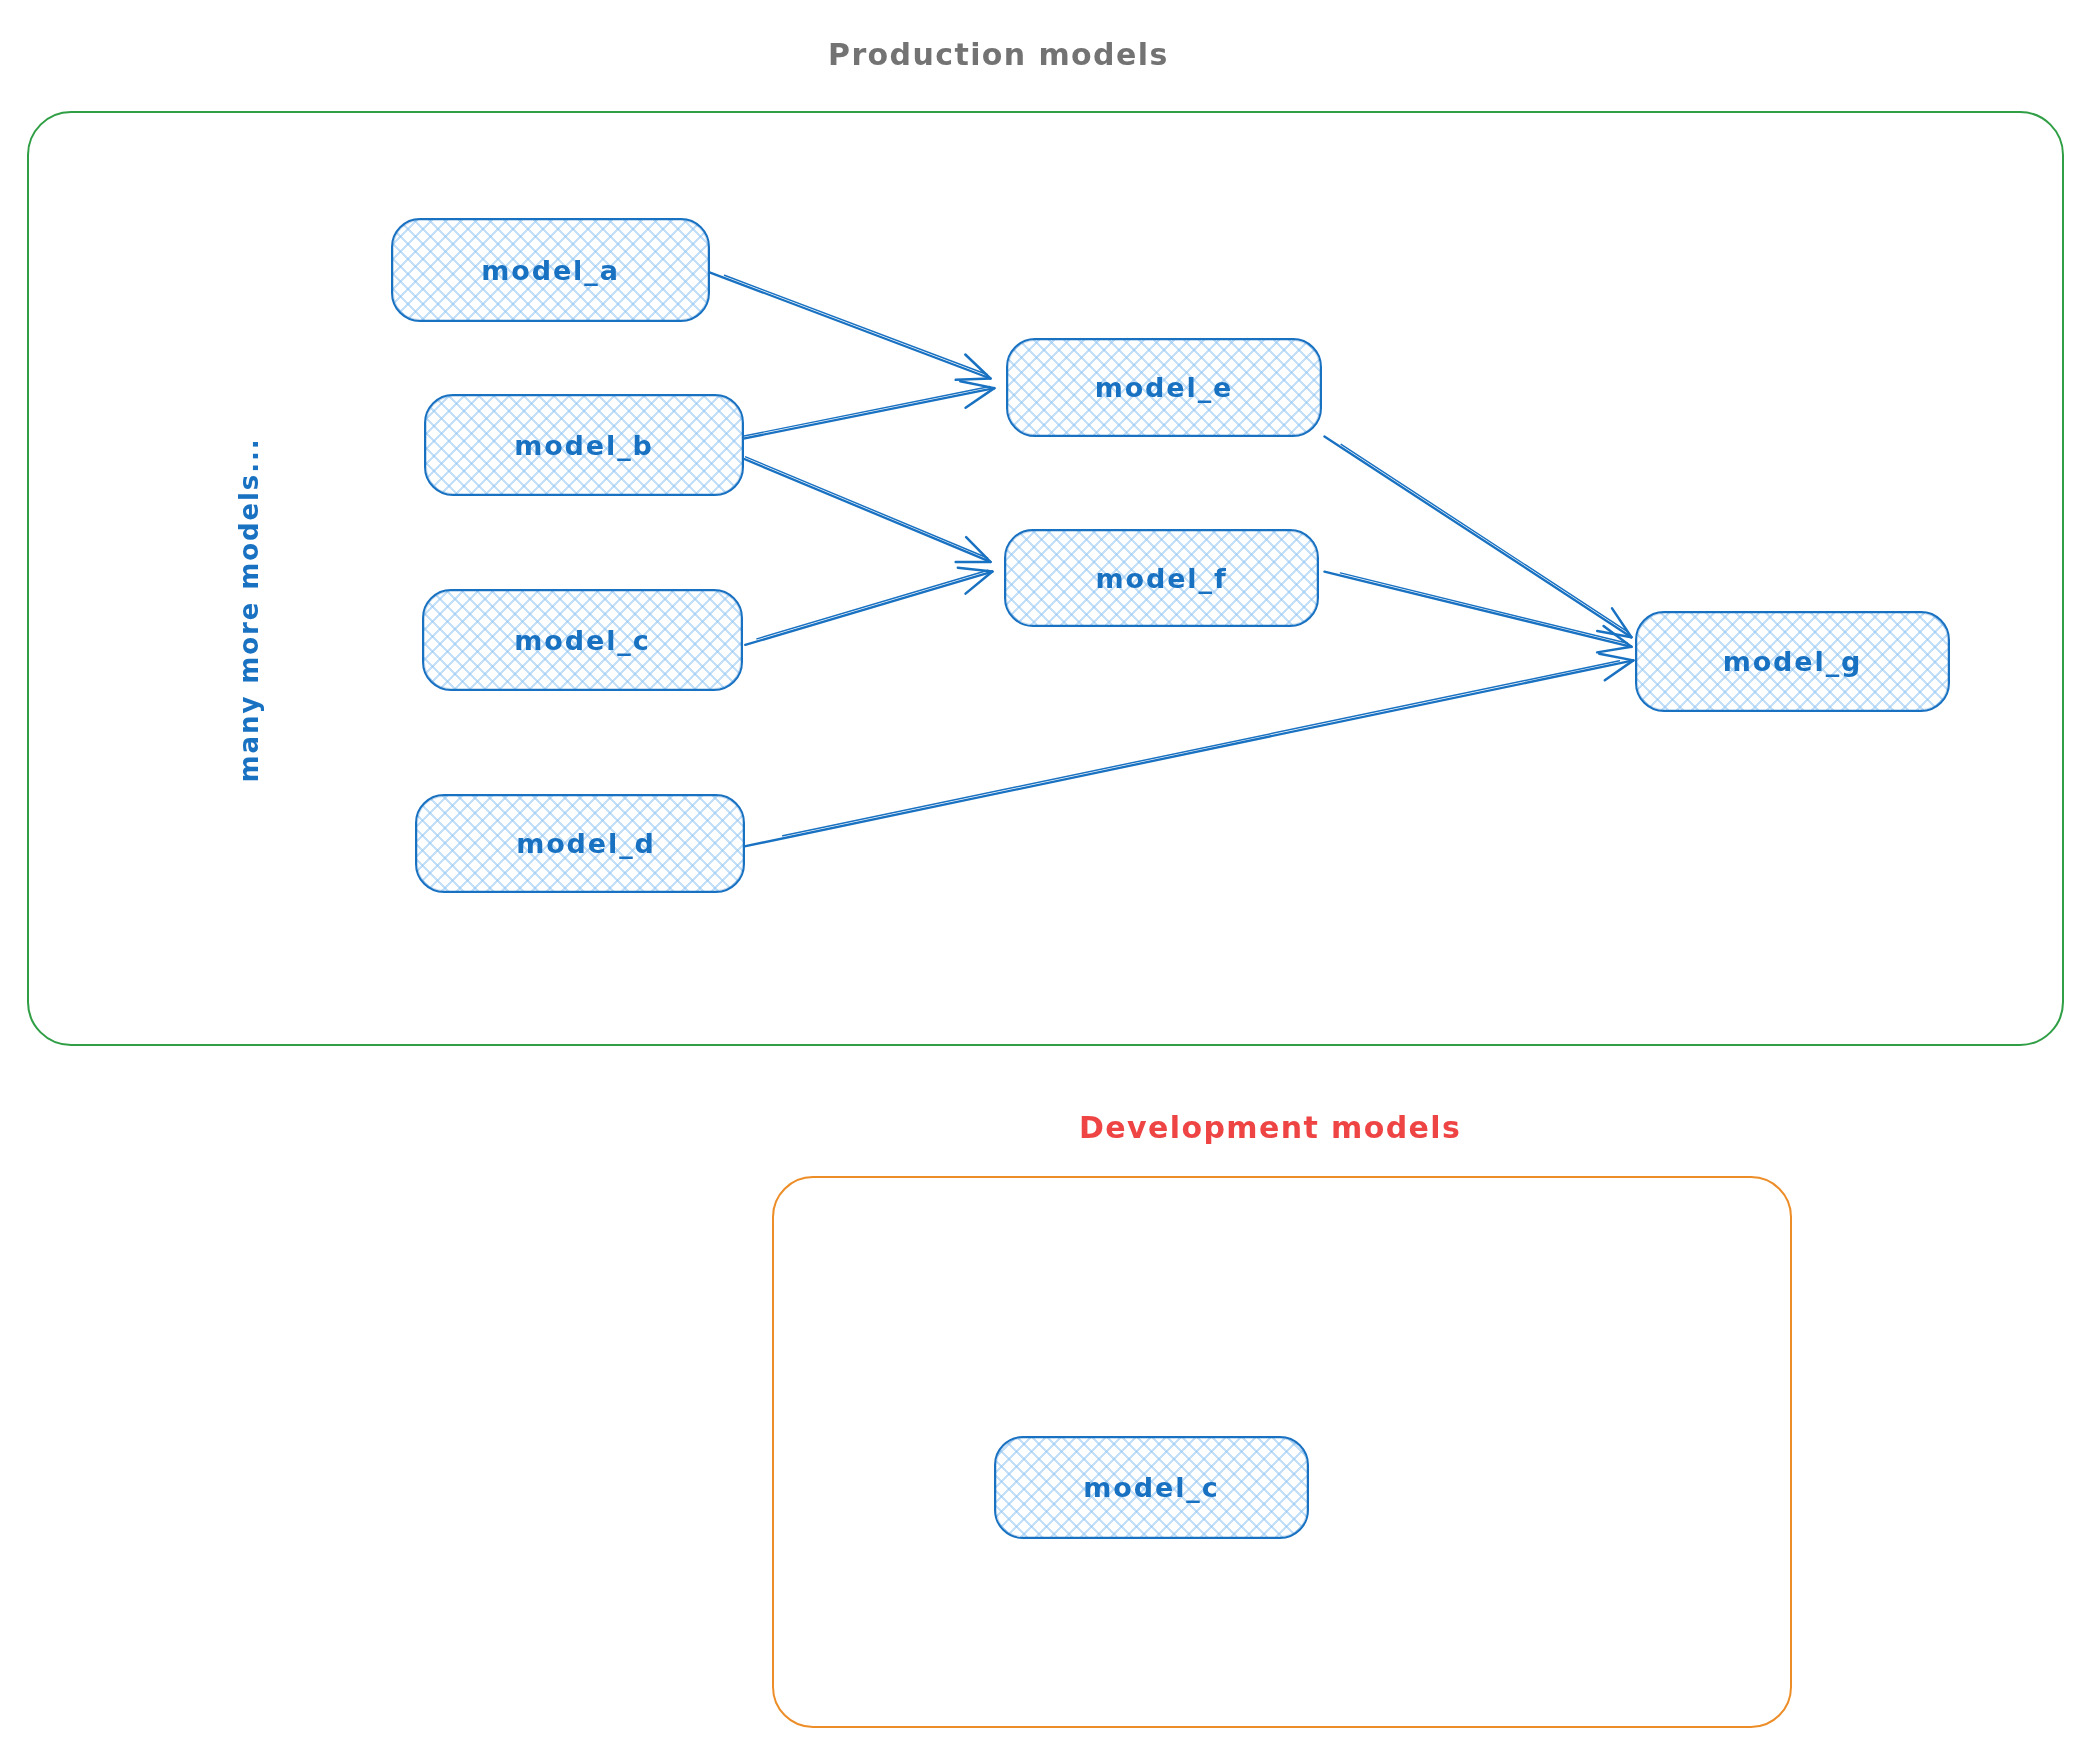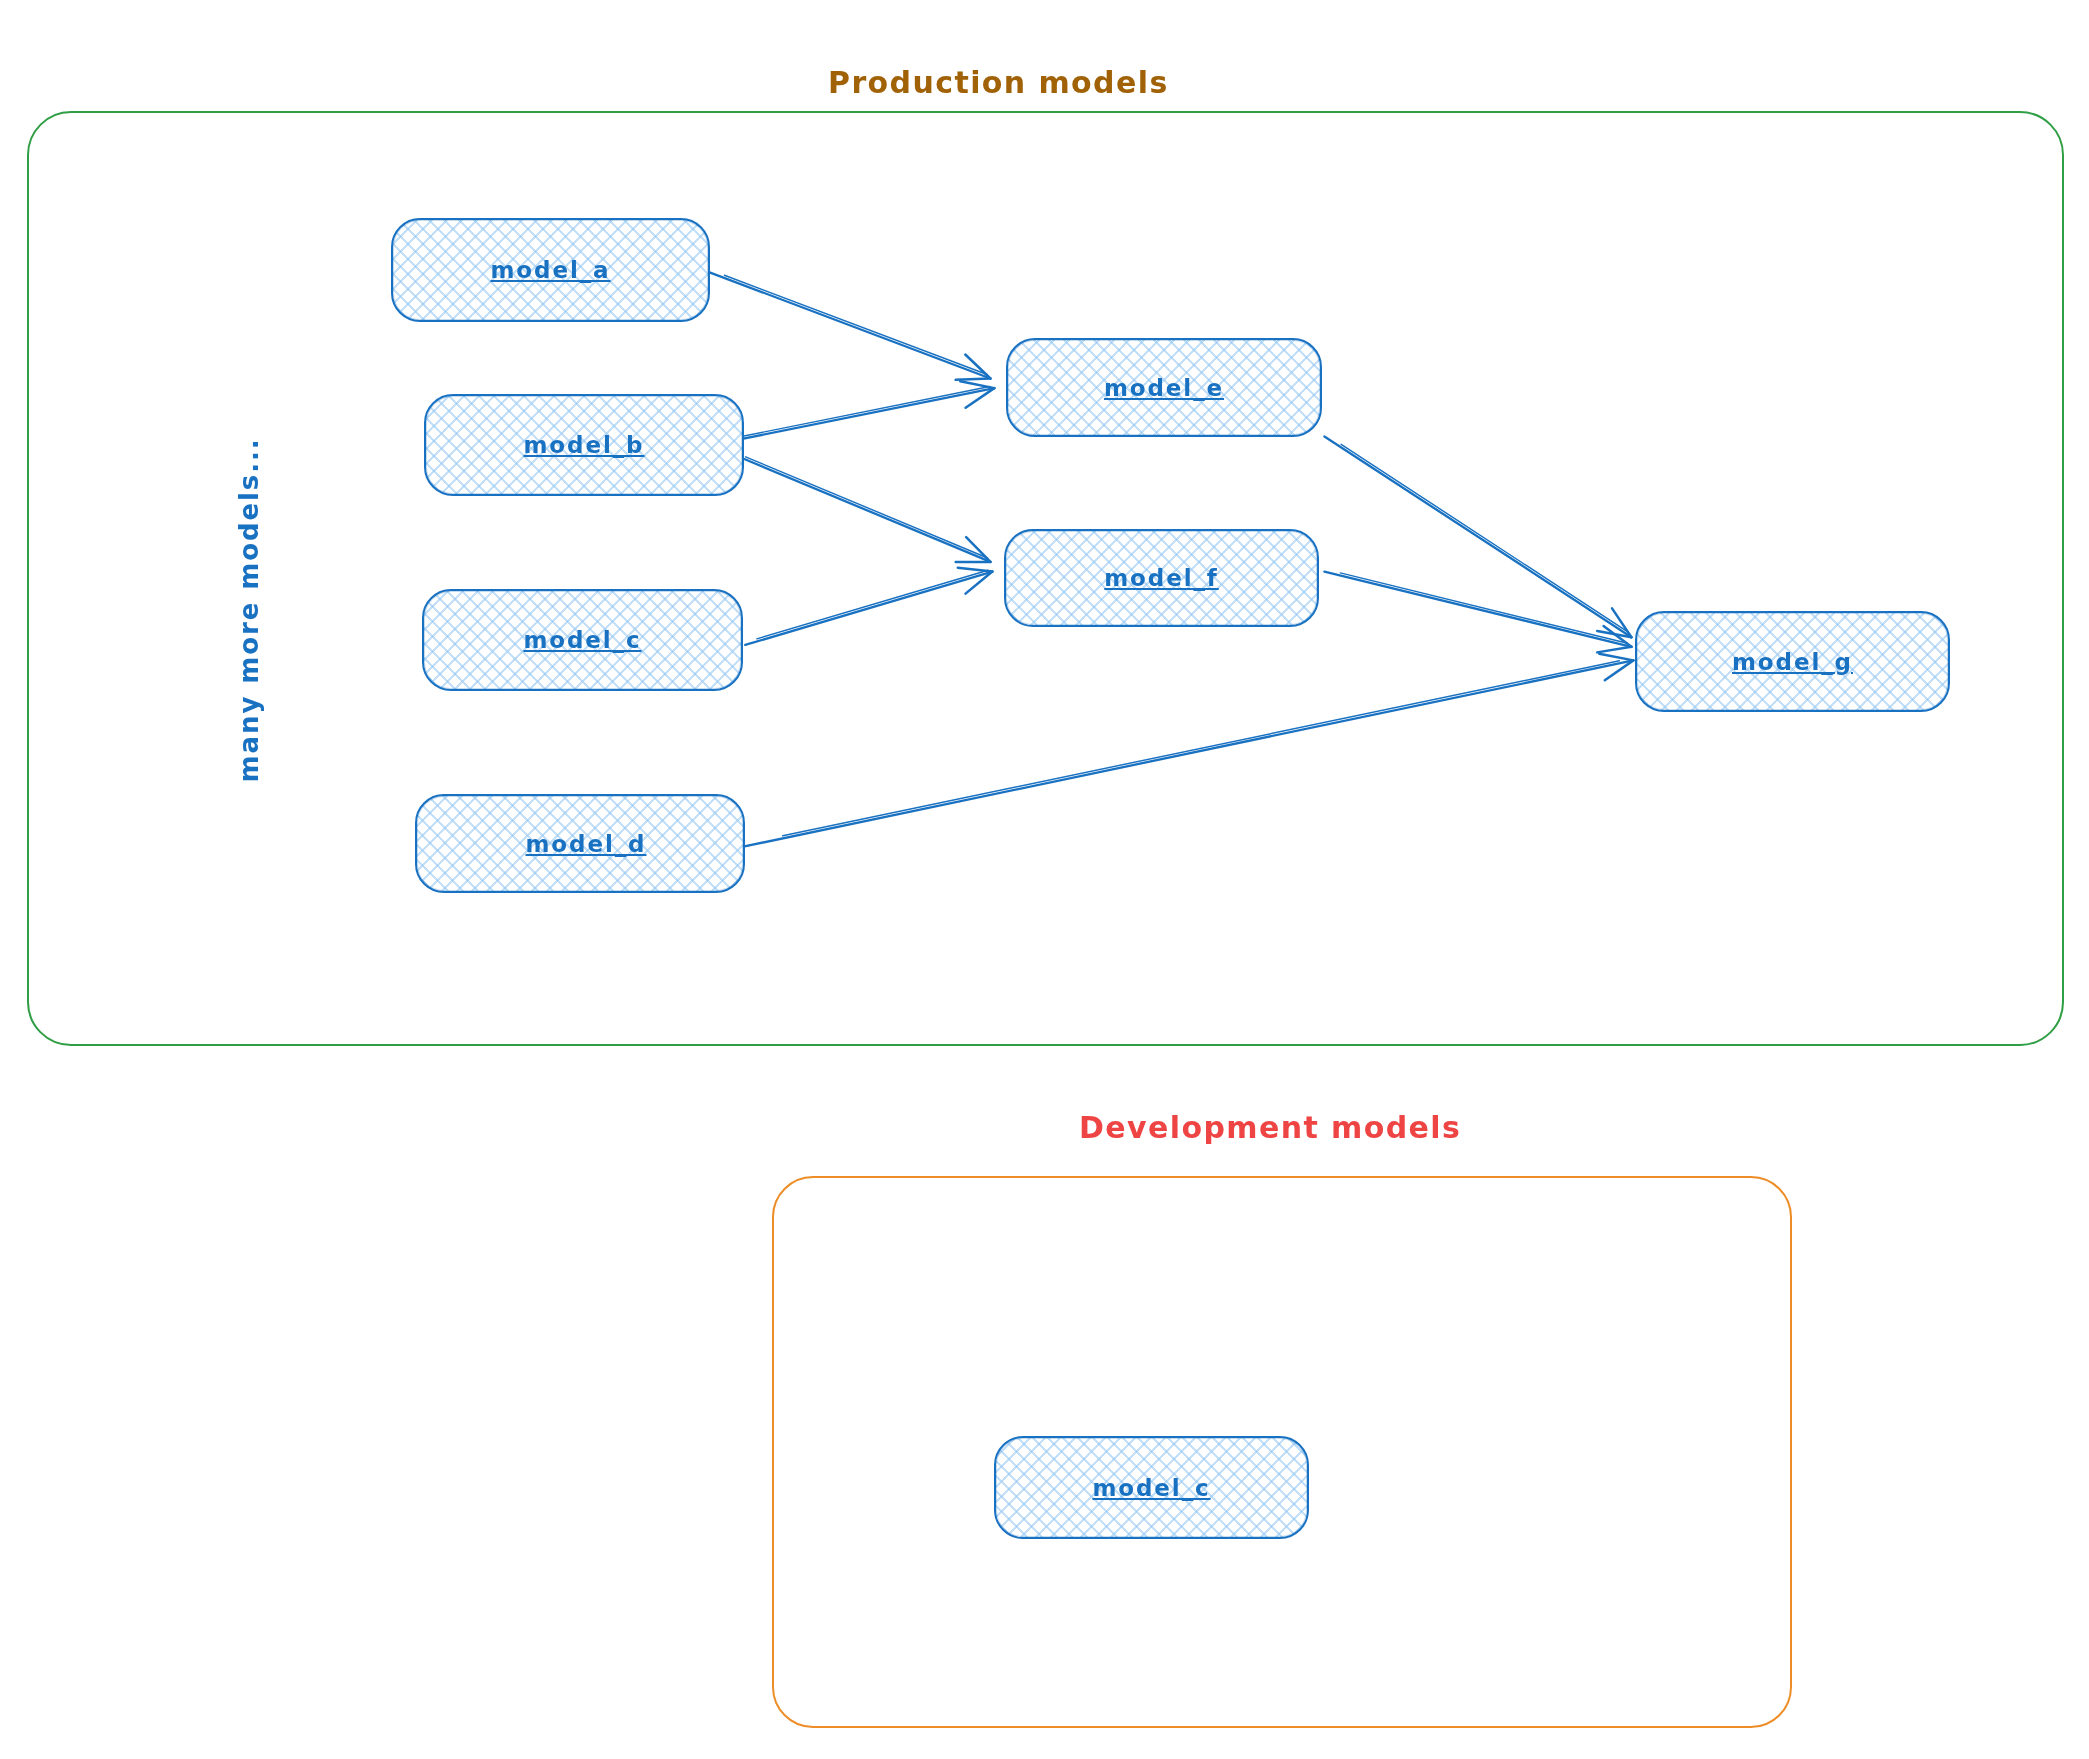--- a/index.html
+++ b/index.html
@@ -4,21 +4,21 @@
 <style>
   html,body{margin:0;padding:0;background:#ffffff;}
   body{
     width:2089px;height:1759px;position:relative;overflow:hidden;
     font-family:"DejaVu Sans", sans-serif;
   }
   .section-title{
     position:absolute;font-size:30px;font-weight:600;letter-spacing:1.4px;
     white-space:nowrap;
   }
-  .section-title.green{color:#a16207;margin-top:28px;}
+  .section-title.green{color:#737373;}
   .section-title.orange{color:#ef4444;}
   .section-box{
     position:absolute;background:transparent;border-style:solid;
   }
   #production-box{
     left:27px;top:111px;width:2033px;height:931px;
     border:2.9px solid #2f9e44;border-radius:44px;
   }
   #development-box{
     left:772px;top:1176px;width:1016px;height:548px;
@@ -28,23 +28,22 @@
     position:absolute;
     border:2.9px solid #1971c2;border-radius:29px;
     display:flex;align-items:center;justify-content:center;
     background:
       repeating-linear-gradient(45deg,  rgba(147,199,243,0.55) 0 1.9px, transparent 1.9px 10.6px),
       repeating-linear-gradient(-45deg, rgba(147,199,243,0.55) 0 1.9px, transparent 1.9px 10.6px),
       #ffffff;
     box-shadow: inset 0 0 0 1px rgba(25,113,194,0.25);
   }
   .node-label{
-    color:#1971c2;font-size:23px;font-weight:600;letter-spacing:1.9px;
+    color:#1971c2;font-size:27px;font-weight:600;letter-spacing:1.9px;
     white-space:nowrap;
-    text-decoration:underline;
   }
   #side-note{
     position:absolute;left:249px;top:610px;
     transform:translate(-50%,-50%) rotate(-90deg);
     color:#1971c2;font-size:26px;font-weight:600;letter-spacing:1.9px;
     white-space:nowrap;
   }
   #edges-svg{position:absolute;left:0;top:0;pointer-events:none;}
 </style>
 </head>

